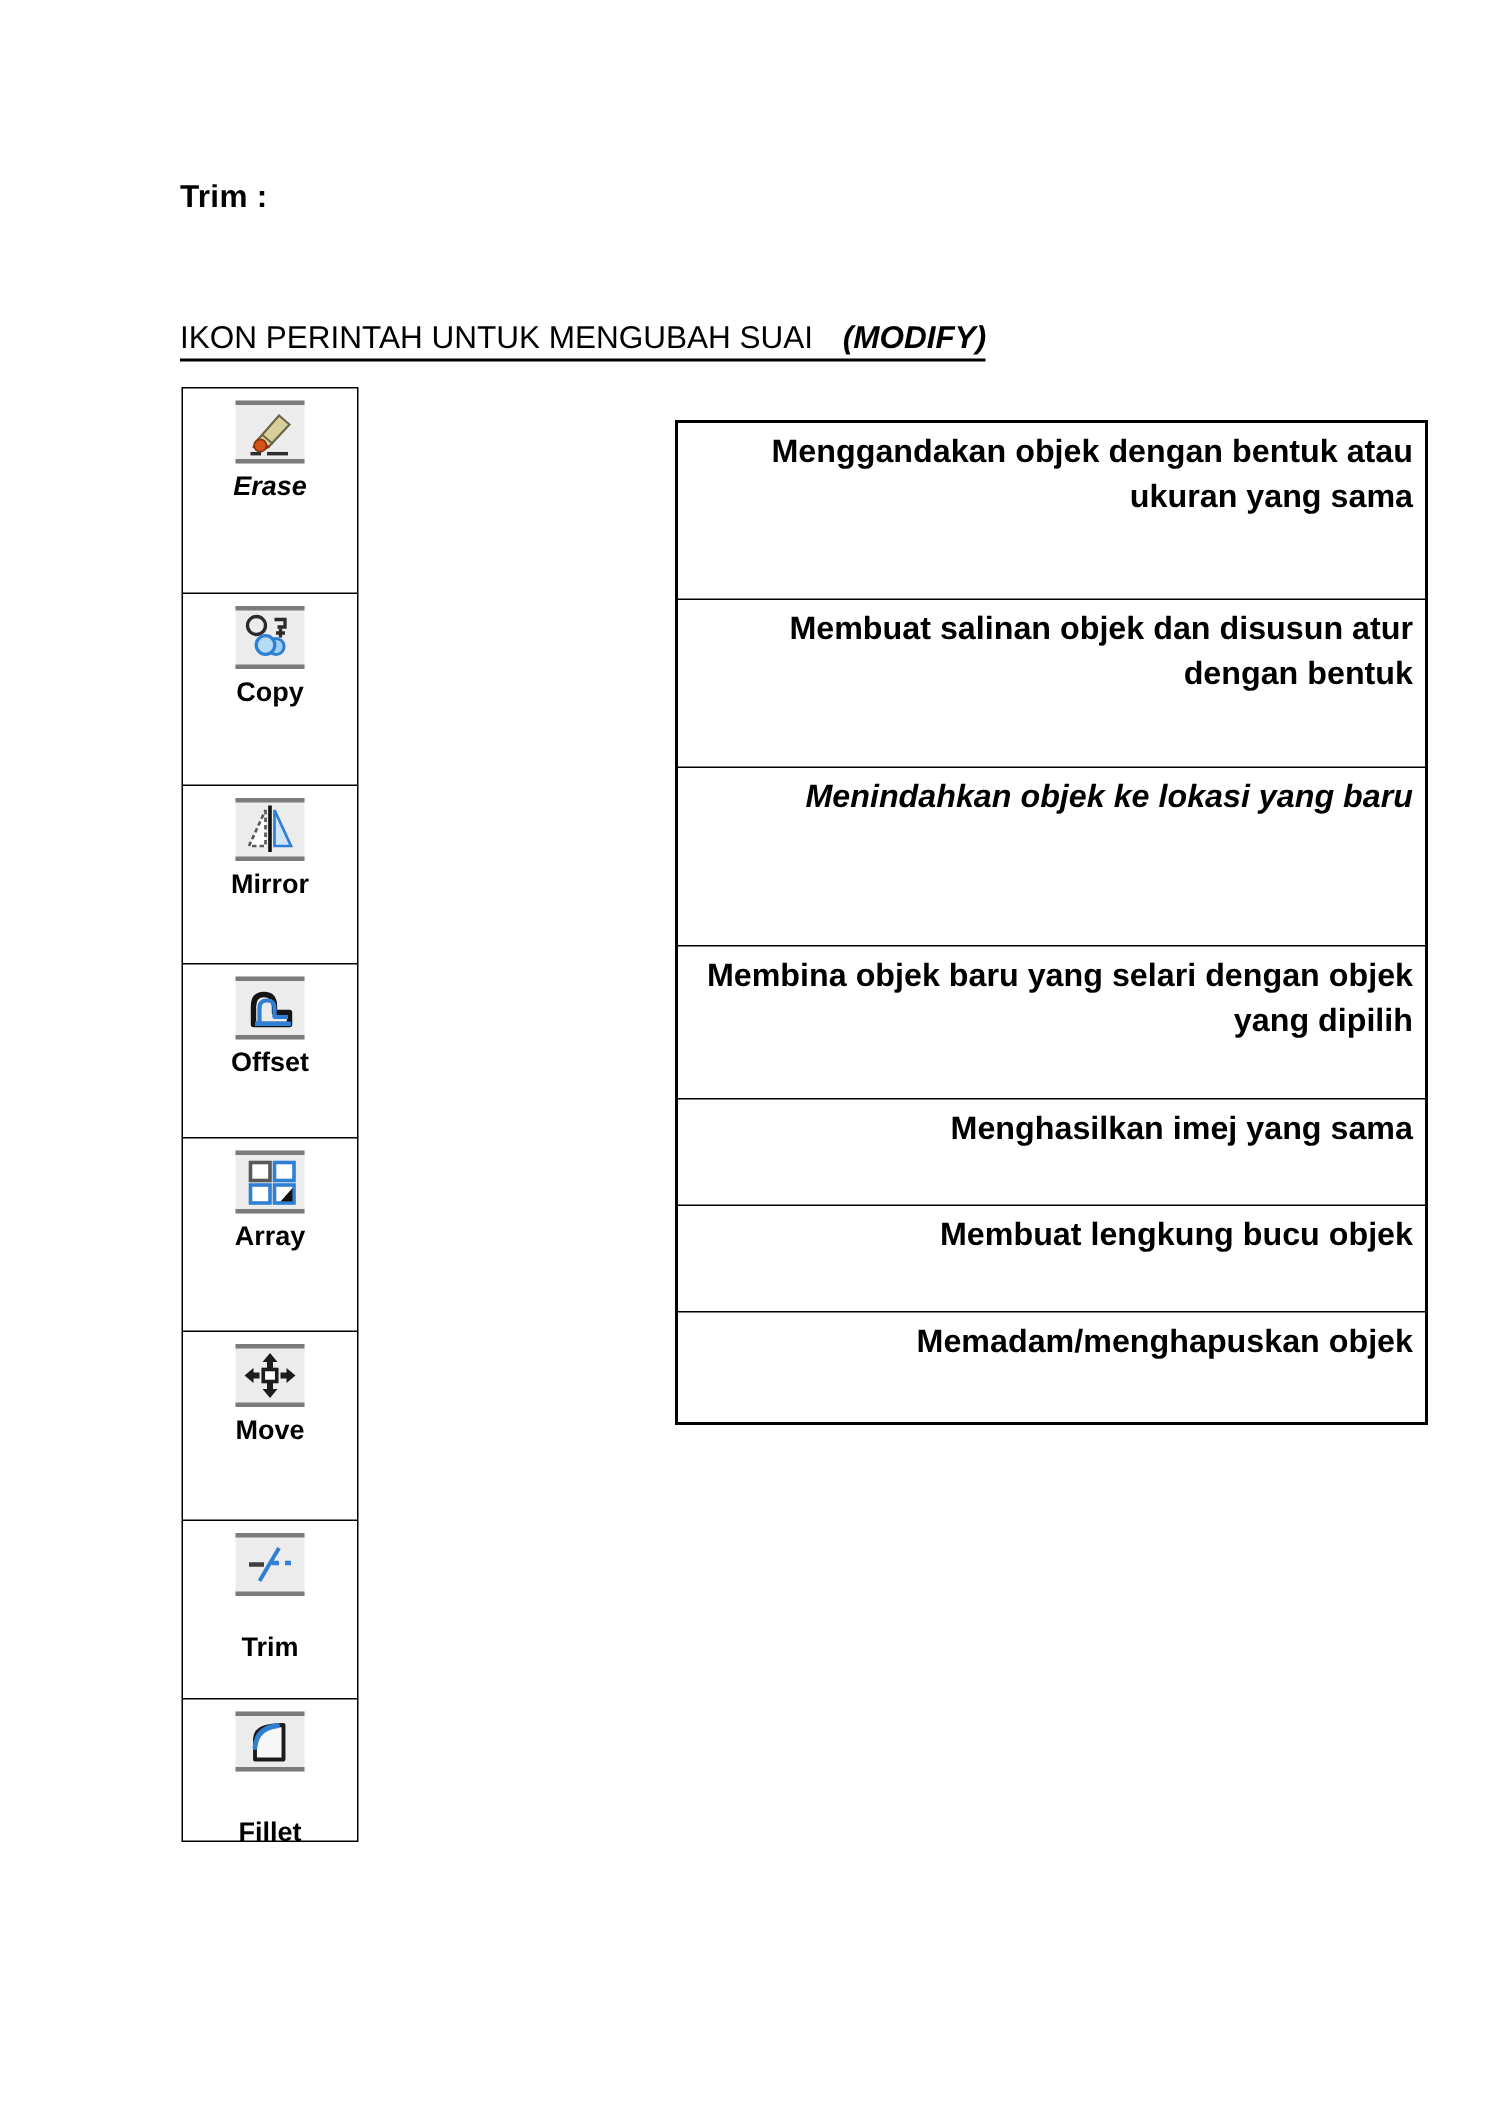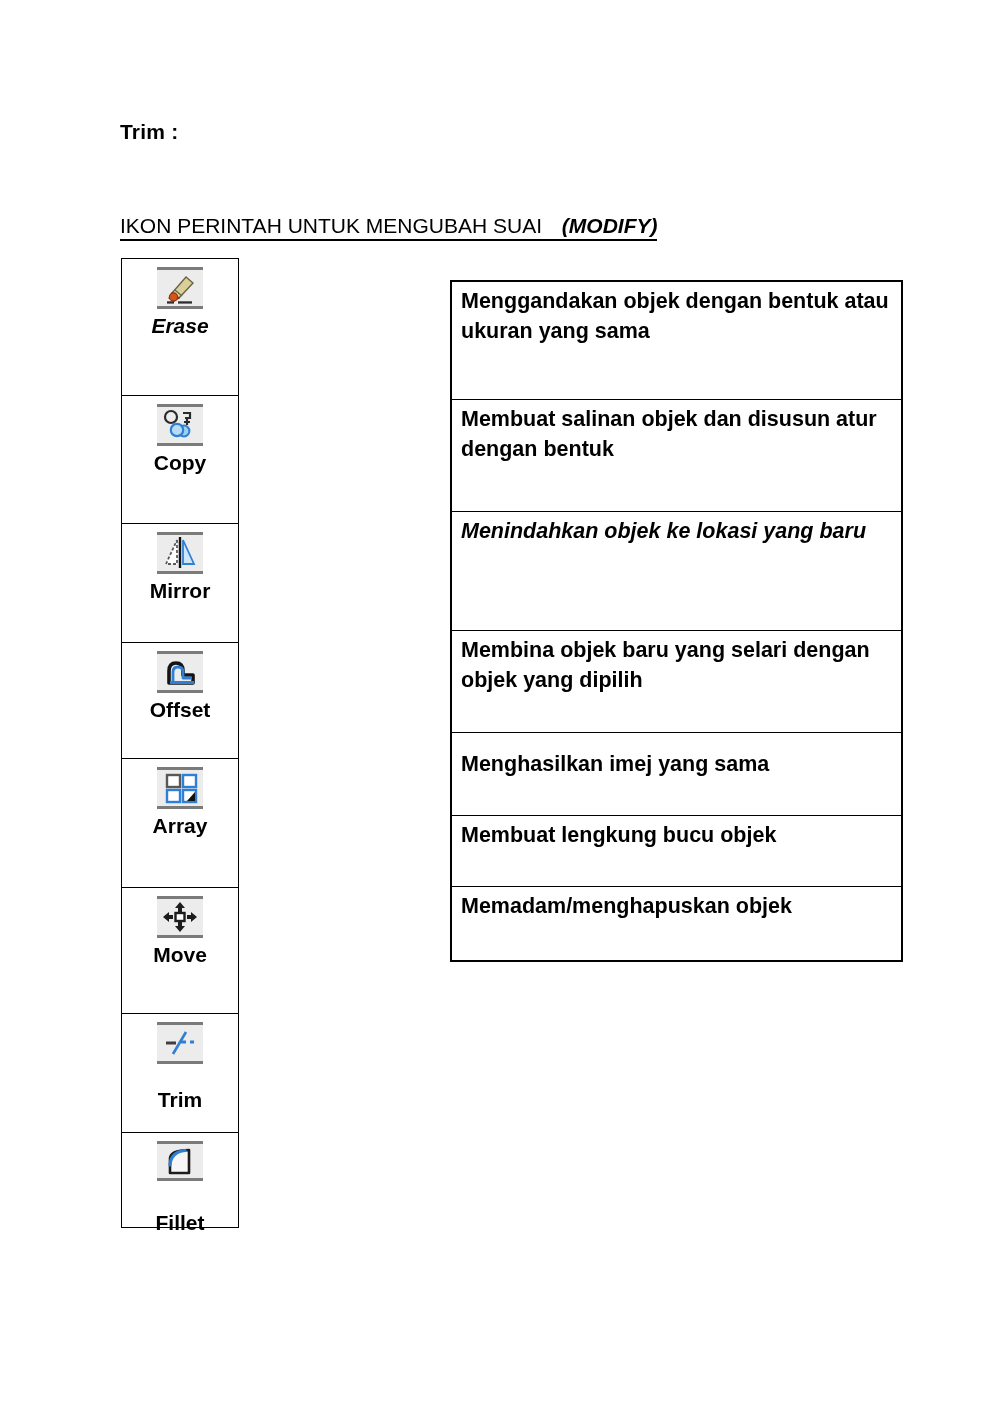--- a/index.html
+++ b/index.html
@@ -73,36 +73,37 @@
     position: relative;
     box-sizing: border-box;
     display: flex;
     align-items: center;
     justify-content: center;
   }
   .icon-btn svg { display: block; }
 
   .icon-label {
     margin-top: 6px;
-    font-size: 21px;
+    font-size: 18px;
     font-weight: bold;
     line-height: 1;
     text-align: center;
   }
   .icon-label.italic { font-style: italic; }
 
   
   #desc-table {
     position: absolute;
     left: 450px;
     top: 280px;
-    width: 453px;
+    width: 502px;
     border: 2px solid #000;
     border-collapse: collapse;
     box-sizing: border-box;
+    text-align: right;
   }
   .desc-row {
     box-sizing: border-box;
     border-bottom: 1.5px solid #000;
     padding: 5px 8px 5px 9px;
     font-size: 21.5px;
     font-weight: bold;
     line-height: 1.38;
     color: #000;
     font-stretch: condensed;
@@ -209,16 +210,16 @@
       </div>
       <div class="icon-label">Fillet</div>
     </div>
   </div>
 
 <div id="desc-table">
     <div class="desc-row" style="height: 118px;">Menggandakan objek dengan bentuk atau ukuran yang sama</div>
     <div class="desc-row" style="height: 112px;">Membuat salinan objek dan disusun atur dengan bentuk</div>
     <div class="desc-row" style="height: 119px; font-style: italic;">Menindahkan objek ke lokasi yang baru</div>
     <div class="desc-row" style="height: 102px;">Membina objek baru yang selari dengan objek yang dipilih</div>
-    <div class="desc-row" style="height: 71px; margin-top: 12px;">Menghasilkan imej yang sama</div>
+    <div class="desc-row" style="height: 71px;">Menghasilkan imej yang sama</div>
     <div class="desc-row" style="height: 71px;">Membuat lengkung bucu objek</div>
     <div class="desc-row" style="height: 73px;">Memadam/menghapuskan objek</div>
   </div>
 
 </body></html>

